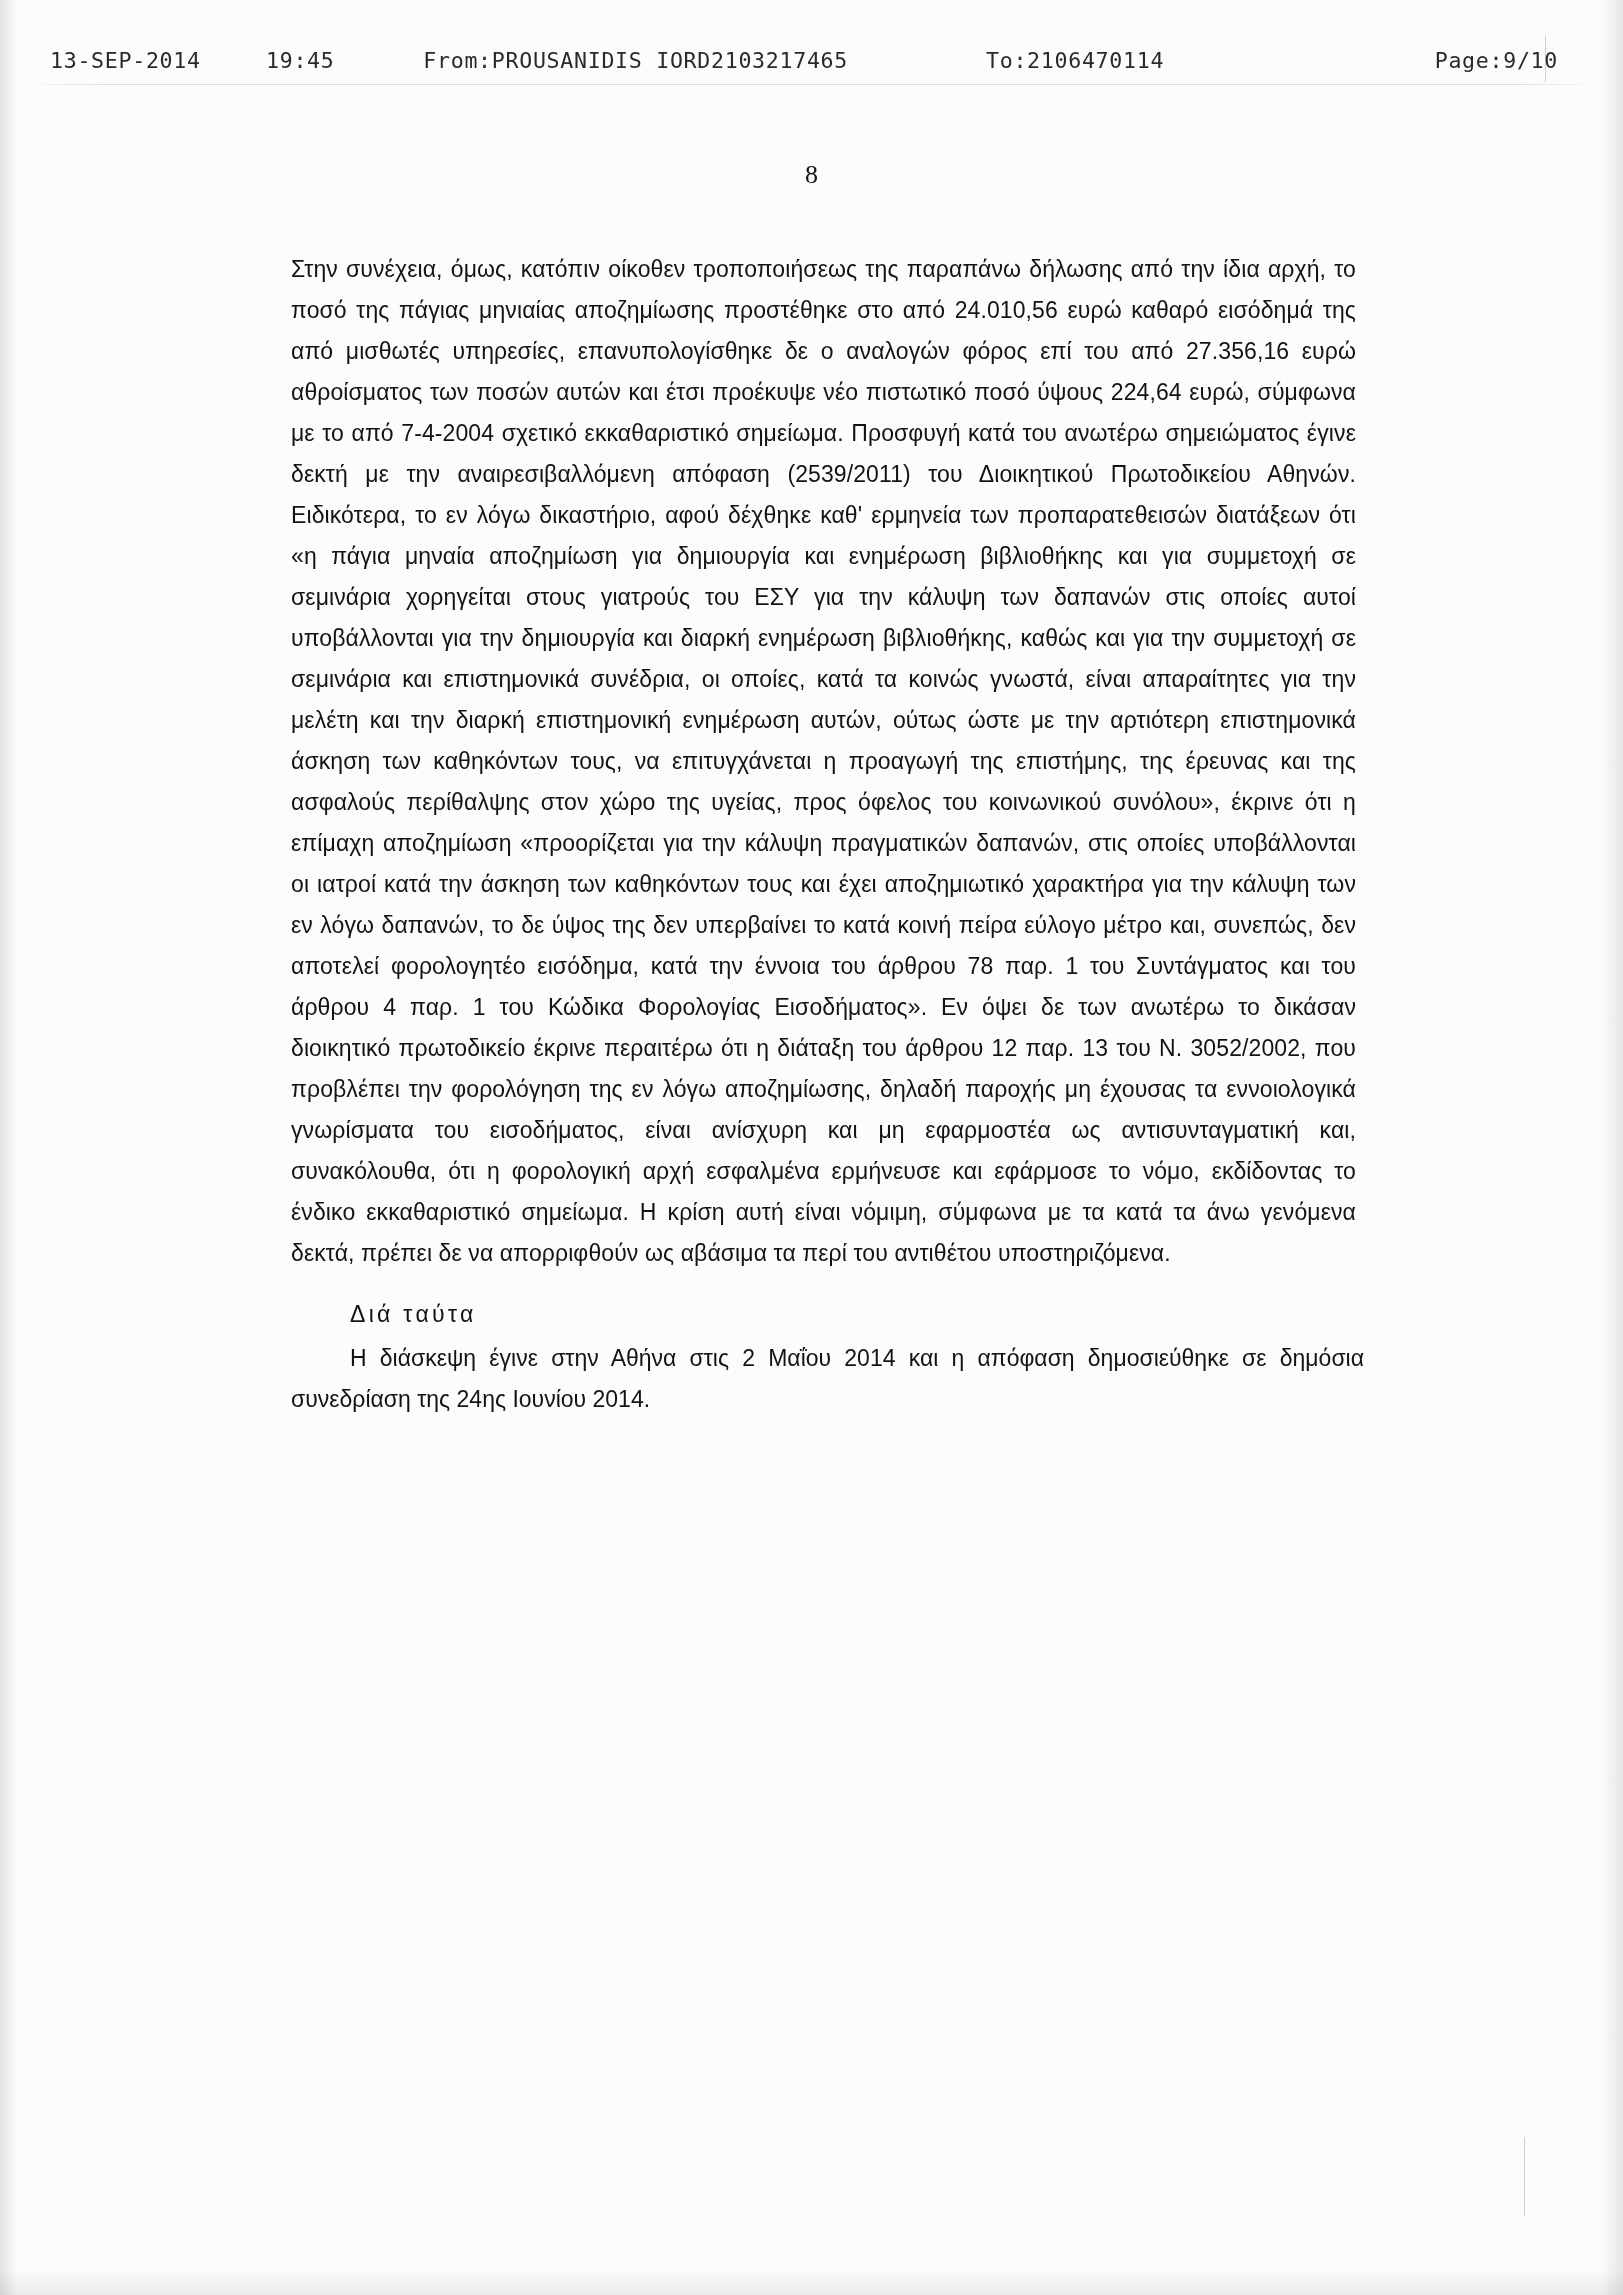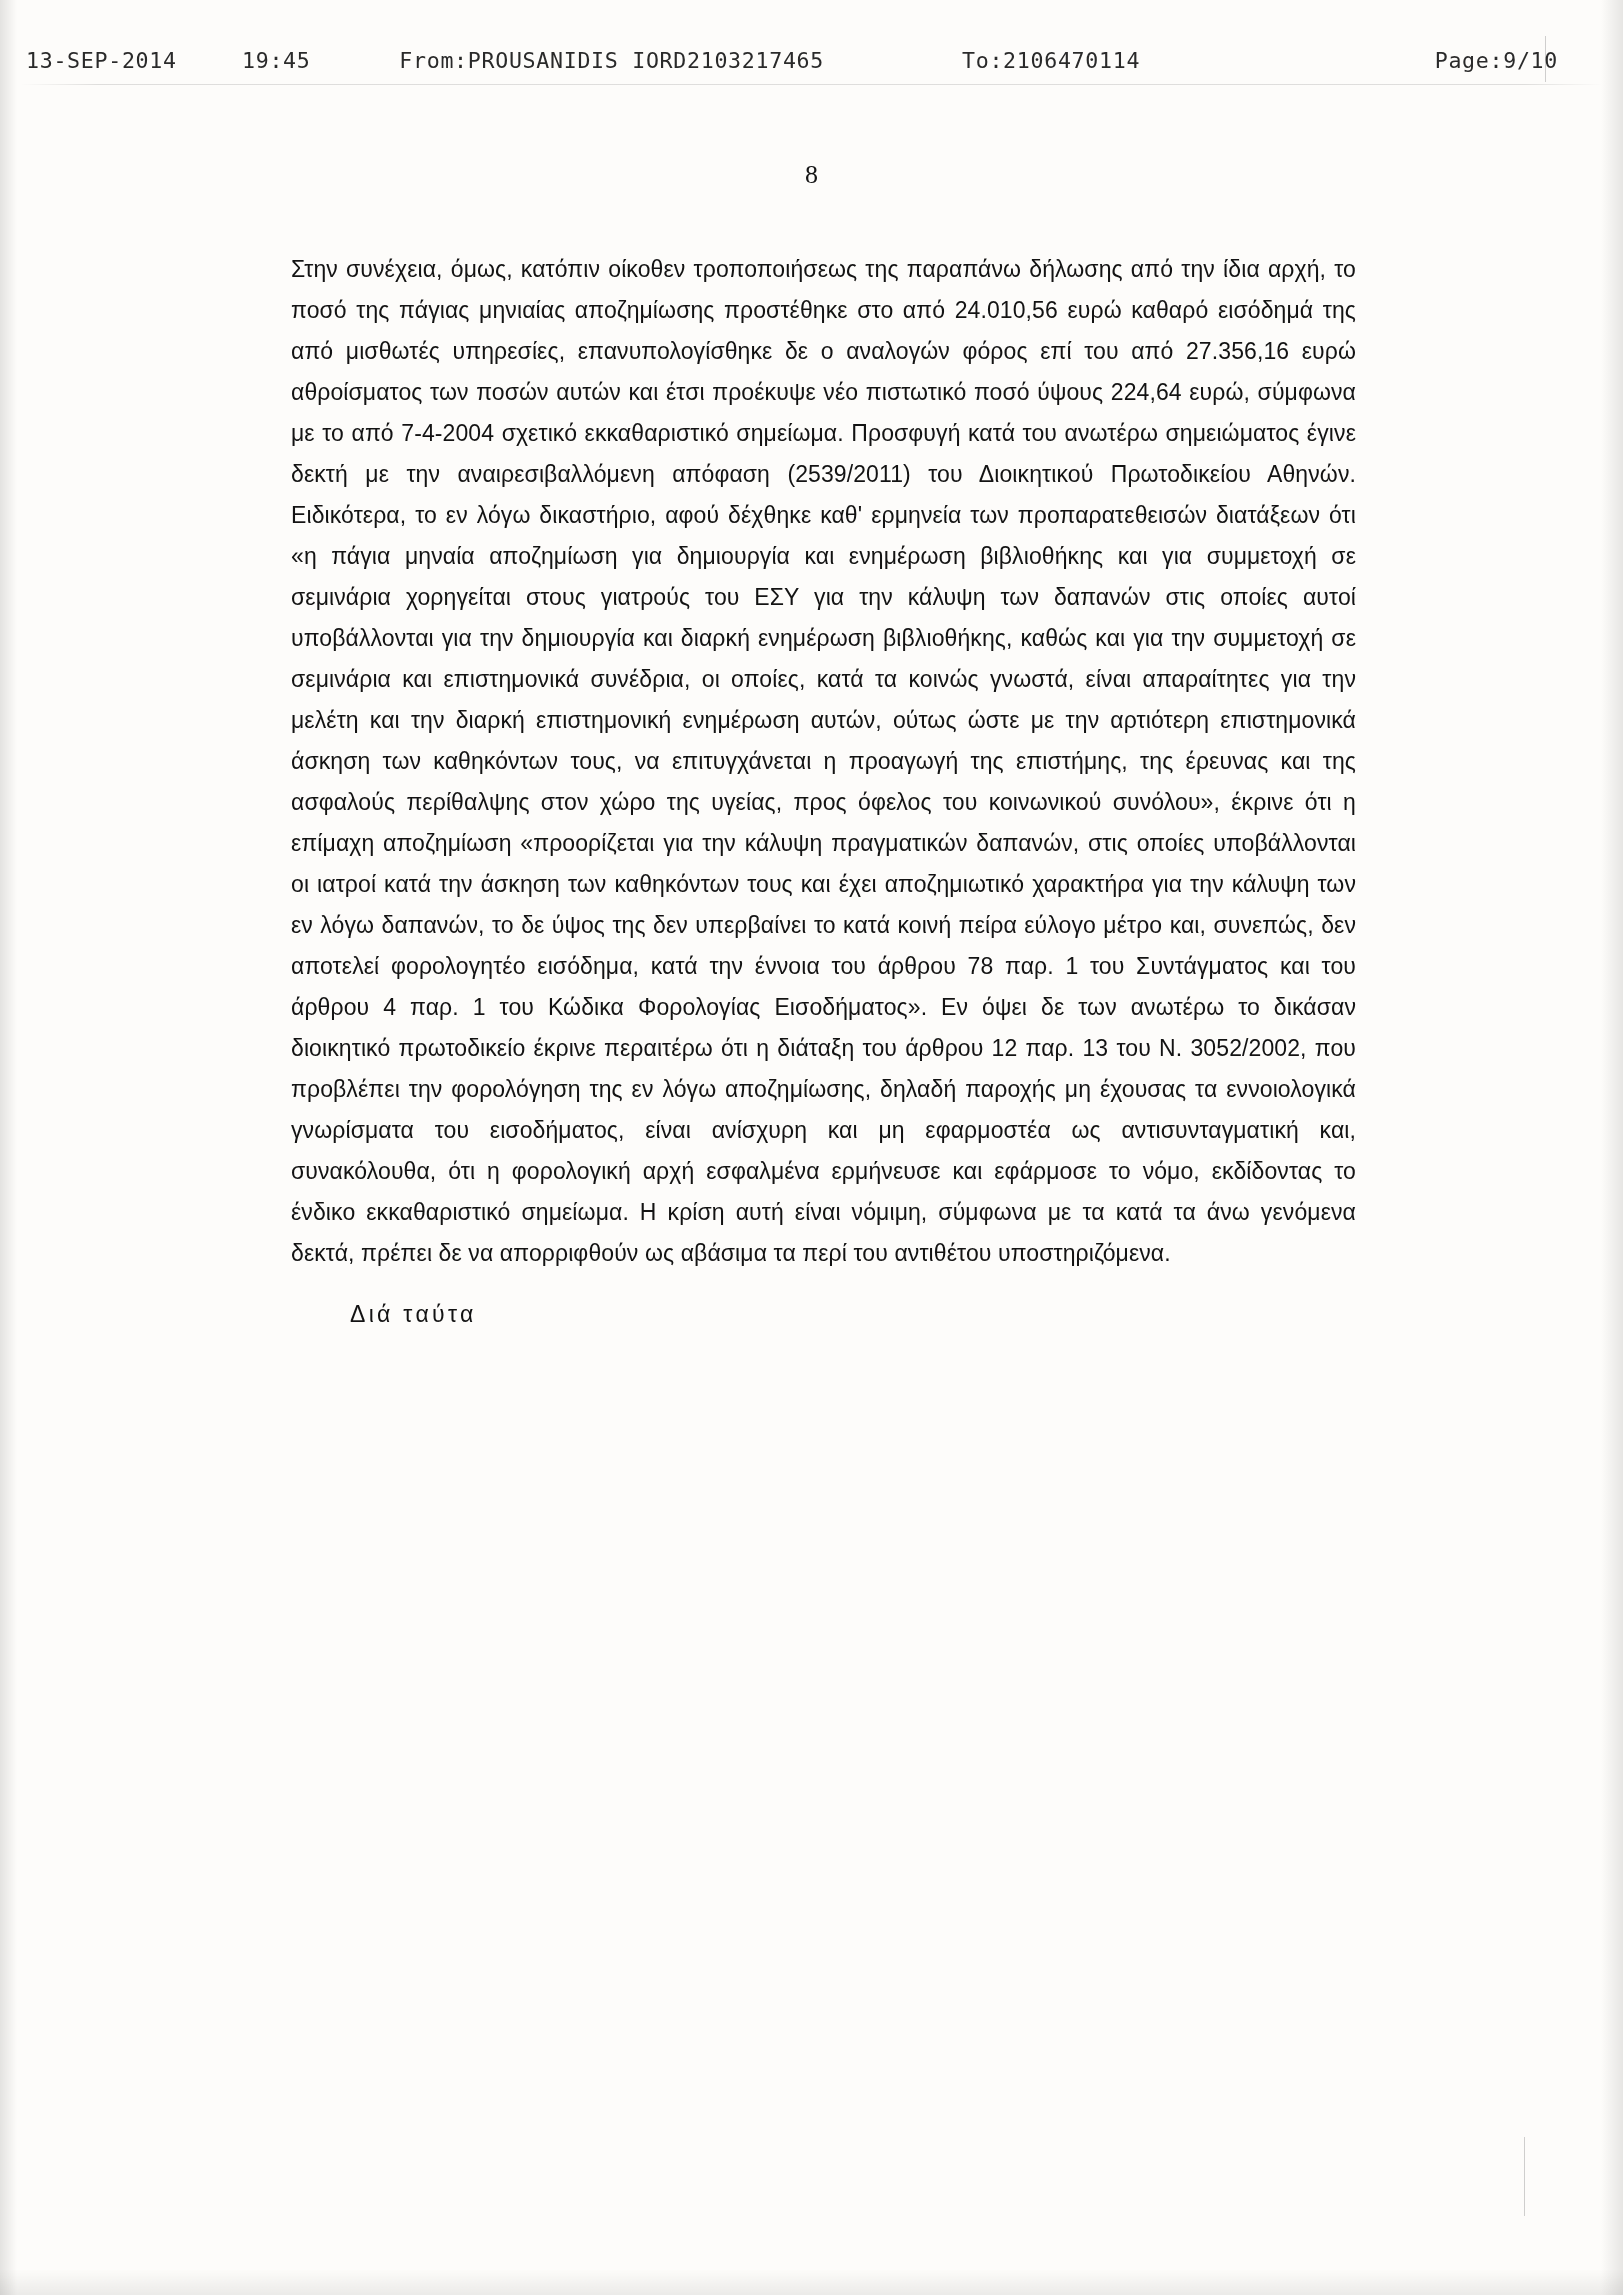--- a/index.html
+++ b/index.html
@@ -24,21 +24,21 @@
     right: 26px;
     height: 39px;
     display: flex;
     align-items: center;
     font-family: "DejaVu Sans Mono", monospace;
     font-size: 21.6px;
     letter-spacing: 0.7px;
     color: #2a2a2a;
     white-space: nowrap;
   }
-  .fax-header .h-date { width: 216px; }
+  .fax-header .h-date { width: 216px; margin-left: 24px; }
   .fax-header .h-time { width: 105px; }
   .fax-header .h-from { width: 340px; text-align: right; }
   .fax-header .h-fromnum { width: 275px; }
   .fax-header .h-to { width: 393px; }
   .fax-header .h-page { flex: 1; text-align: right; padding-right: 39px; }
 
   .header-rule {
     position: absolute;
     top: 84px;
     left: 19.6px;
@@ -141,17 +141,18 @@
   <div class="tick" style="top:36px; right:77px; height:46px;"></div>
   <div class="tick" style="bottom:79px; right:98px; height:79px;"></div>
 
   <div class="page-number">8</div>
 
   <div class="body-block">
     <p class="para">Στην συνέχεια, όμως, κατόπιν οίκοθεν τροποποιήσεως της παραπάνω δήλωσης από την ίδια αρχή, το ποσό της πάγιας μηνιαίας αποζημίωσης προστέθηκε στο από 24.010,56 ευρώ καθαρό εισόδημά της από μισθωτές υπηρεσίες, επανυπολογίσθηκε δε ο αναλογών φόρος επί του από 27.356,16 ευρώ αθροίσματος των ποσών αυτών και έτσι προέκυψε νέο πιστωτικό ποσό ύψους 224,64 ευρώ, σύμφωνα με το από 7-4-2004 σχετικό εκκαθαριστικό σημείωμα. Προσφυγή κατά του ανωτέρω σημειώματος έγινε δεκτή με την αναιρεσιβαλλόμενη απόφαση (2539/2011) του Διοικητικού Πρωτοδικείου Αθηνών. Ειδικότερα, το εν λόγω δικαστήριο, αφού δέχθηκε καθ' ερμηνεία των προπαρατεθεισών διατάξεων ότι «η πάγια μηναία αποζημίωση για δημιουργία και ενημέρωση βιβλιοθήκης και για συμμετοχή σε σεμινάρια χορηγείται στους γιατρούς του ΕΣΥ για την κάλυψη των δαπανών στις οποίες αυτοί υποβάλλονται για την δημιουργία και διαρκή ενημέρωση βιβλιοθήκης, καθώς και για την συμμετοχή σε σεμινάρια και επιστημονικά συνέδρια, οι οποίες, κατά τα κοινώς γνωστά, είναι απαραίτητες για την μελέτη και την διαρκή επιστημονική ενημέρωση αυτών, ούτως ώστε με την αρτιότερη επιστημονικά άσκηση των καθηκόντων τους, να επιτυγχάνεται η προαγωγή της επιστήμης, της έρευνας και της ασφαλούς περίθαλψης στον χώρο της υγείας, προς όφελος του κοινωνικού συνόλου», έκρινε ότι η επίμαχη αποζημίωση «προορίζεται για την κάλυψη πραγματικών δαπανών, στις οποίες υποβάλλονται οι ιατροί κατά την άσκηση των καθηκόντων τους και έχει αποζημιωτικό χαρακτήρα για την κάλυψη των εν λόγω δαπανών, το δε ύψος της δεν υπερβαίνει το κατά κοινή πείρα εύλογο μέτρο και, συνεπώς, δεν αποτελεί φορολογητέο εισόδημα, κατά την έννοια του άρθρου 78 παρ. 1 του Συντάγματος και του άρθρου 4 παρ. 1 του Κώδικα Φορολογίας Εισοδήματος». Εν όψει δε των ανωτέρω το δικάσαν διοικητικό πρωτοδικείο έκρινε περαιτέρω ότι η διάταξη του άρθρου 12 παρ. 13 του Ν. 3052/2002, που προβλέπει την φορολόγηση της εν λόγω αποζημίωσης, δηλαδή παροχής μη έχουσας τα εννοιολογικά γνωρίσματα του εισοδήματος, είναι ανίσχυρη και μη εφαρμοστέα ως αντισυνταγματική και, συνακόλουθα, ότι η φορολογική αρχή εσφαλμένα ερμήνευσε και εφάρμοσε το νόμο, εκδίδοντας το ένδικο εκκαθαριστικό σημείωμα. Η κρίση αυτή είναι νόμιμη, σύμφωνα με τα κατά τα άνω γενόμενα δεκτά, πρέπει δε να απορριφθούν ως αβάσιμα τα περί του αντιθέτου υποστηριζόμενα.</p>
 
     <div class="tail">
       <p class="spaced">Διά ταύτα</p>
+      <p class="ind just">Η διάσκεψη έγινε στην Αθήνα στις 2 Μαΐου 2014 και η απόφαση δημοσιεύθηκε σε δημόσια συνεδρίαση της 24ης Ιουνίου 2014.</p>
     </div>
   </div>
 
 </div>
 
 
 </body></html>

